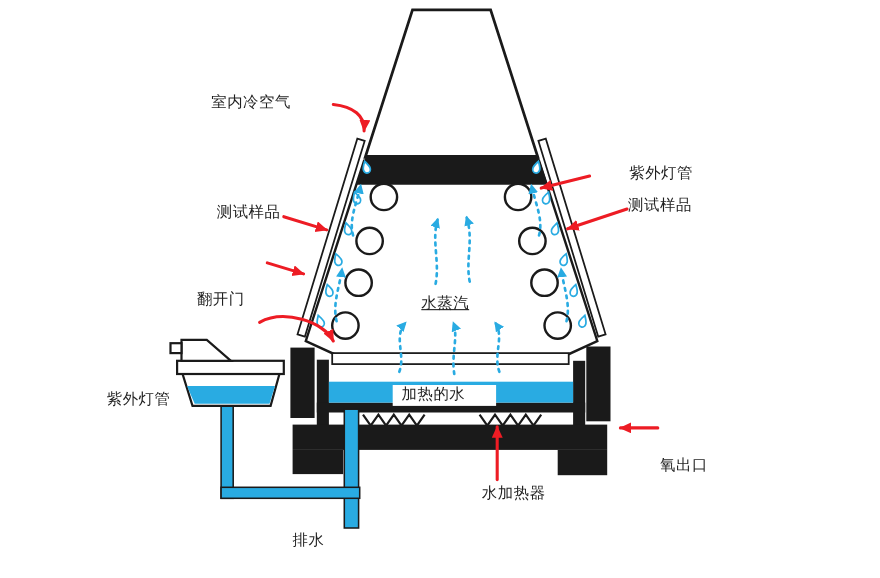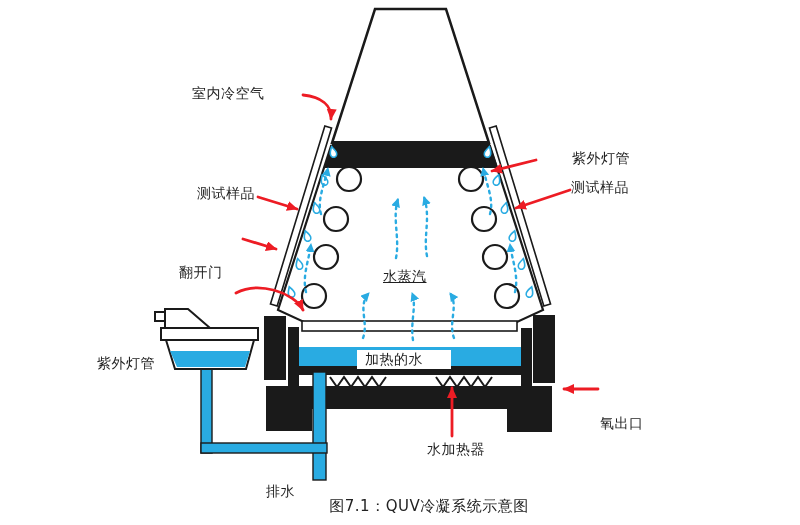--- a/index.html
+++ b/index.html
@@ -152,19 +152,18 @@
     </g>
   </svg>
 
   <div class="lbl" style="left:192px;top:86px;">室内冷空气</div>
   <div class="lbl" style="left:197px;top:186px;">测试样品</div>
   <div class="lbl" style="left:179px;top:228px;margin-top:37px;">翻开门</div>
   <div class="lbl" style="left:97px;top:356px;">紫外灯管</div>
   <div class="lbl" style="left:266px;top:484px;">排水</div>
   <div class="lbl" style="left:383px;top:269px;text-decoration:underline;">水蒸汽</div>
   <div class="lbl" style="left:358px;top:352px;width:72px;text-align:center;">加热的水</div>
-  <div class="lbl" style="left:427px;top:442px;">水加热器</div>
+  <div class="lbl" style="left:438px;top:442px;">水加热器</div>
   <div class="lbl" style="left:537px;top:151px;margin-left:35px;">紫外灯管</div>
   <div class="lbl" style="left:571px;top:180px;">测试样品</div>
   <div class="lbl" style="left:600px;top:380px;margin-top:36px;">氧出口</div>
 
-  <div class="caption" style="left:329px;top:497px;width:200px;">图7.1：QUV冷凝系统示意图</div>
 </div>
 
 </body></html>

